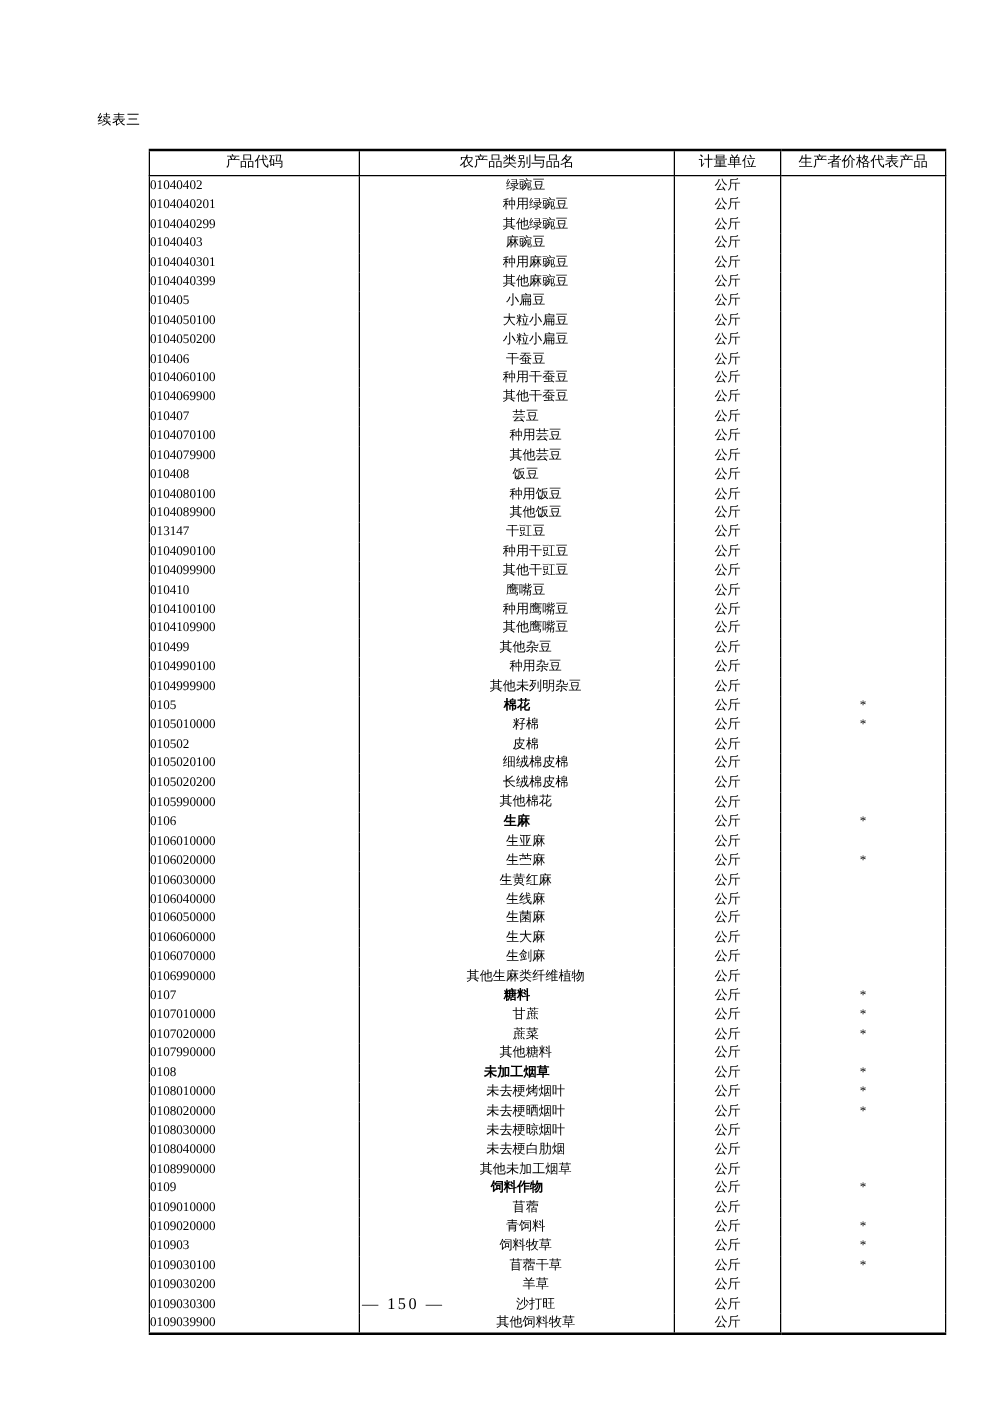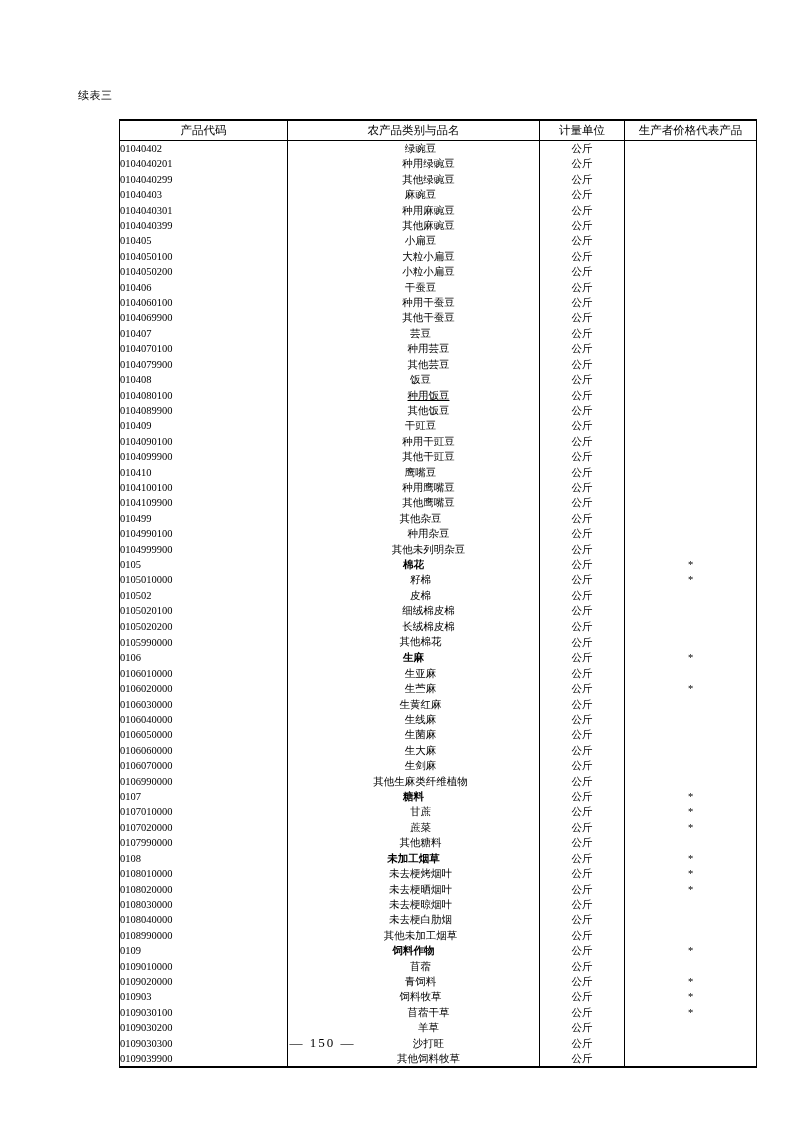--- a/index.html
+++ b/index.html
@@ -211,32 +211,32 @@
           <td class="rep"></td>
         </tr>
         <tr>
           <td class="code">010408</td>
           <td class="name"><span class="name-inner" style="padding-left: 14px;">饭豆</span></td>
           <td class="unit">公斤</td>
           <td class="rep"></td>
         </tr>
         <tr>
           <td class="code">0104080100</td>
-          <td class="name"><span class="name-inner" style="padding-left: 30px; text-decoration: underline;">种用饭豆</span></td>
+          <td class="name"><span class="name-inner" style="padding-left: 30px;">种用饭豆</span></td>
           <td class="unit">公斤</td>
           <td class="rep"></td>
         </tr>
         <tr>
           <td class="code">0104089900</td>
           <td class="name"><span class="name-inner" style="padding-left: 30px;">其他饭豆</span></td>
           <td class="unit">公斤</td>
           <td class="rep"></td>
         </tr>
         <tr>
-          <td class="code">010409</td>
+          <td class="code">013147</td>
           <td class="name"><span class="name-inner" style="padding-left: 14px;">干豇豆</span></td>
           <td class="unit">公斤</td>
           <td class="rep"></td>
         </tr>
         <tr>
           <td class="code">0104090100</td>
           <td class="name"><span class="name-inner" style="padding-left: 30px;">种用干豇豆</span></td>
           <td class="unit">公斤</td>
           <td class="rep"></td>
         </tr>

